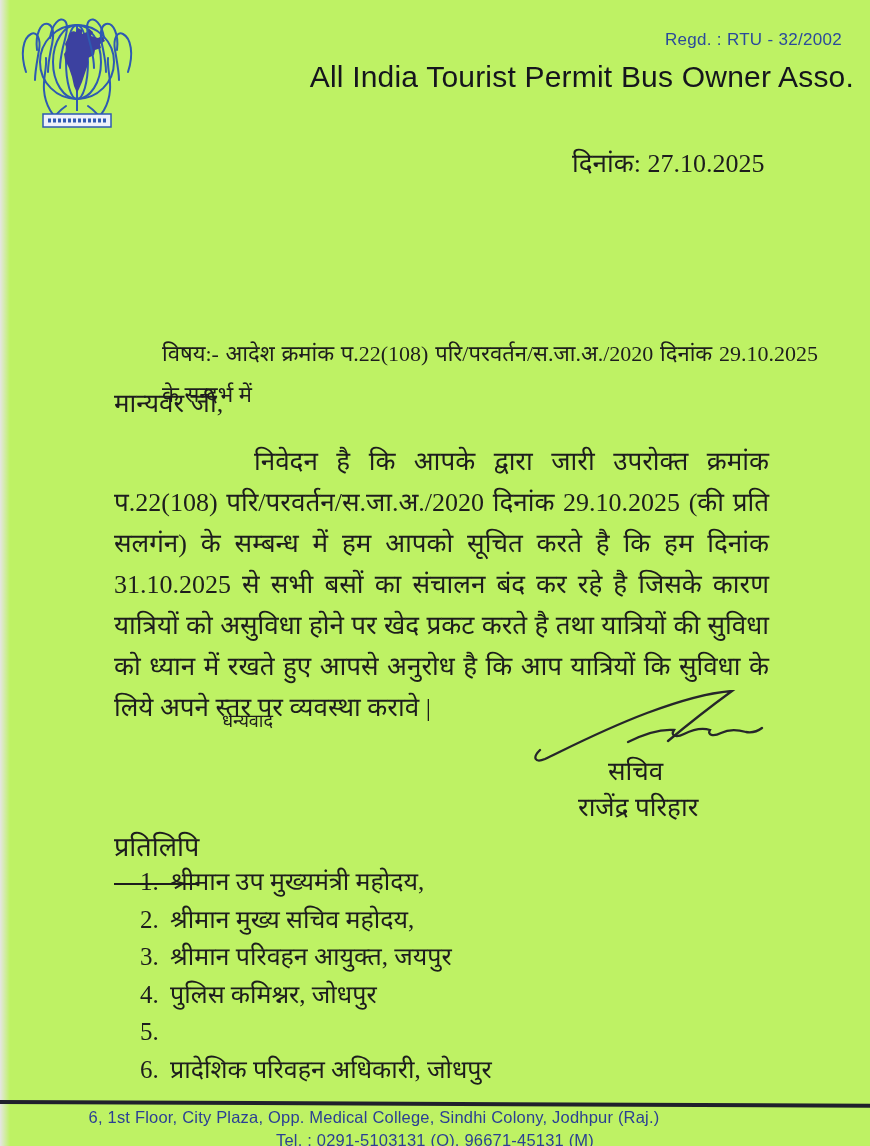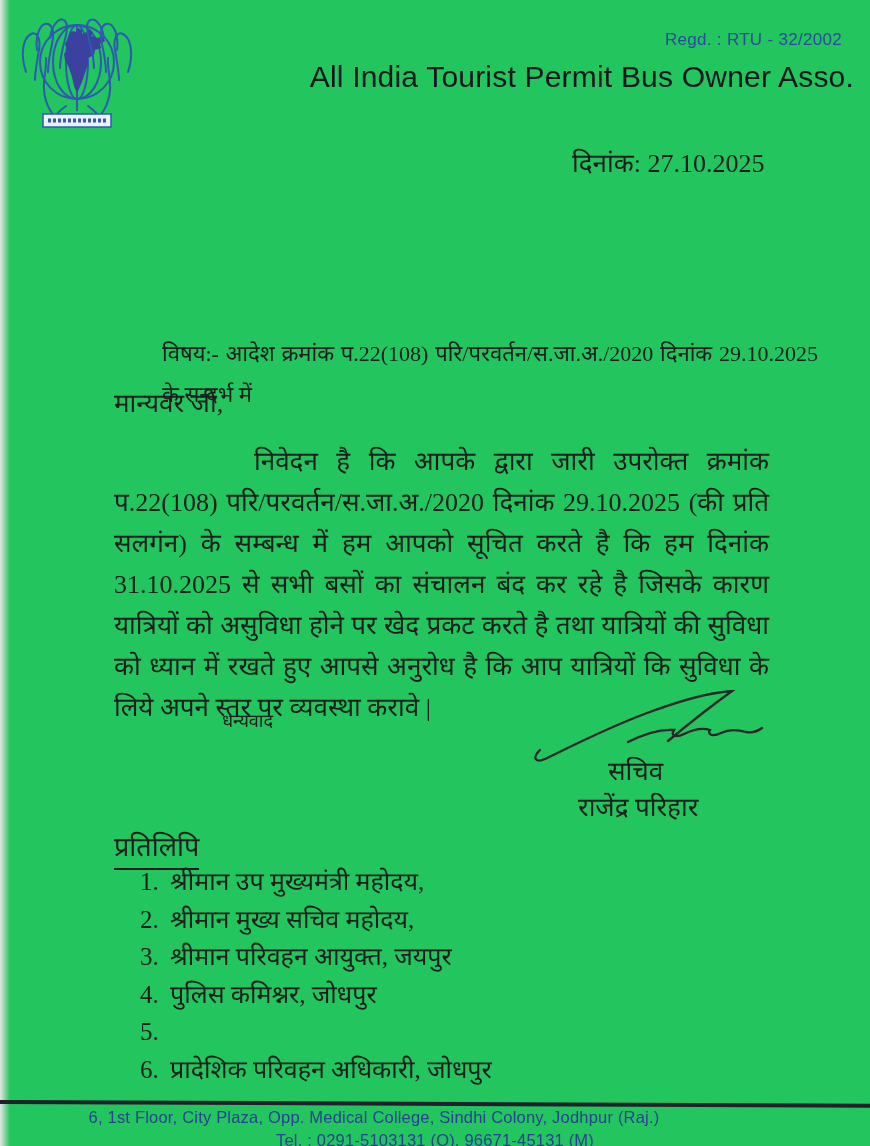--- a/index.html
+++ b/index.html
@@ -1,21 +1,21 @@
 <!DOCTYPE html>
 <html lang="hi"><head>
 <meta charset="utf-8">
 <style>
   html,body{margin:0;padding:0;}
   body{background:#d9d9d9;}
   .page{
     position:relative;
     width:870px;height:1146px;
     margin:0 auto;
-    background:#22c55e;
+    background:#bef264;
     overflow:hidden;
     font-family:"Liberation Serif","DejaVu Serif",serif;
     color:#1d1d1d;
   }
   .page::before{
     content:"";position:absolute;left:0;top:0;bottom:0;width:10px;
     background:linear-gradient(90deg,#e6e6e4,rgba(252,252,250,0));
     pointer-events:none;
   }
   .abs{position:absolute;}
@@ -29,21 +29,21 @@
   .recipient{left:114px;top:195px;font-size:26px;line-height:39px;}
   .subject{left:114px;top:333px;width:656px;font-size:22px;line-height:41px;text-align:justify;margin-left:48px;}
   .greeting{left:114px;top:384px;font-size:26px;}
   .body-par{left:114px;top:441px;width:655px;font-size:26px;line-height:41px;text-align:justify;text-indent:140px;}
   .thanks{left:222px;top:708px;font-size:18px;text-align:center;}
 
   .signature{left:532px;top:690px;}
   .designation{left:608px;top:752px;font-size:26px;}
   .signatory{left:578px;top:788px;font-size:26px;}
 
-  .copies-heading{left:114px;top:827px;font-size:27px;border-bottom:2px solid #1d1d1d;padding-bottom:4px;}
+  .copies-heading{left:114px;top:827px;font-size:27px;border-bottom:2px solid #1d1d1d;padding-bottom:19px;}
   .copies-list{left:140px;top:863px;margin:0;padding:0;list-style:none;font-size:25px;}
   .copies-list li{line-height:37.5px;display:flex;}
   .copies-list .num{width:30px;flex:0 0 auto;}
 
   .footer-rule{left:0;top:1100px;width:872px;height:4px;background:#20202c;transform:rotate(.25deg);transform-origin:left top;}
   .footer-text{left:0;top:1108px;width:748px;text-align:center;font-size:16.5px;color:#2b3f94;letter-spacing:.2px;}
   .footer-text2{left:0;top:1131px;width:870px;text-align:center;font-size:16.5px;color:#2b3f94;letter-spacing:.2px;}
   .logo{left:14px;top:6px;}
 </style>
 </head>

